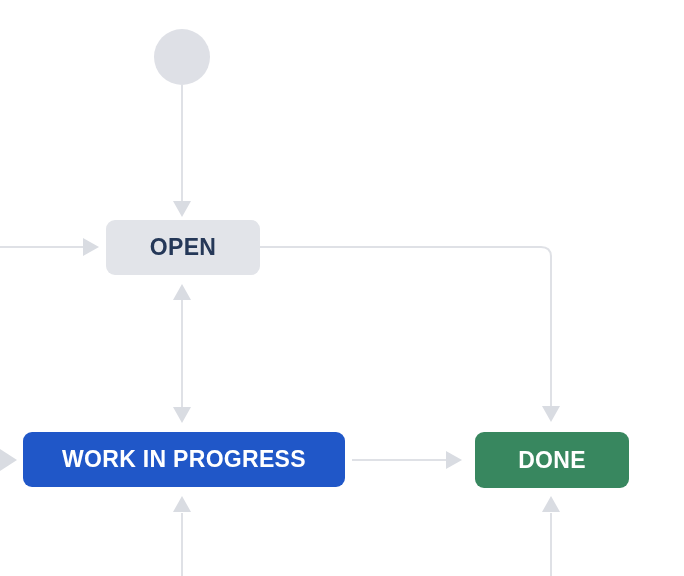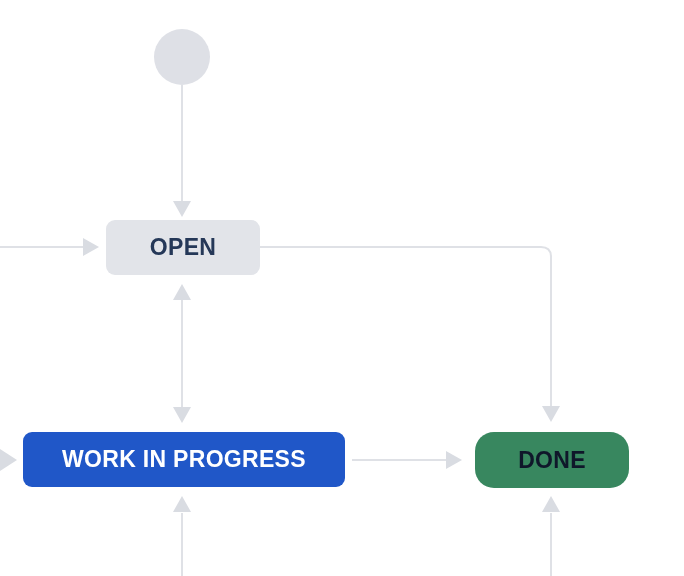--- a/index.html
+++ b/index.html
@@ -117,17 +117,17 @@
   <div class="node start" style="background: rgb(222, 224, 230);"></div>
 
   <div class="node n-wip" style="background: rgb(32, 87, 200); color: rgb(255, 255, 255);">
     <span class="lbl">WORK IN PROGRESS</span>
   </div>
 
   <div class="node n-open" style="background: rgb(226, 228, 233); color: rgb(37, 56, 88);">
     <span class="lbl">OPEN</span>
   </div>
 
-  <div class="node n-done" style="background: rgb(56, 135, 95); color: #0f172a; border-radius: 19px;">
+  <div class="node n-done" style="background: rgb(56, 135, 95); color: #ffffff;">
     <span class="lbl">DONE</span>
   </div>
 
 </div>
 
 </body></html>

